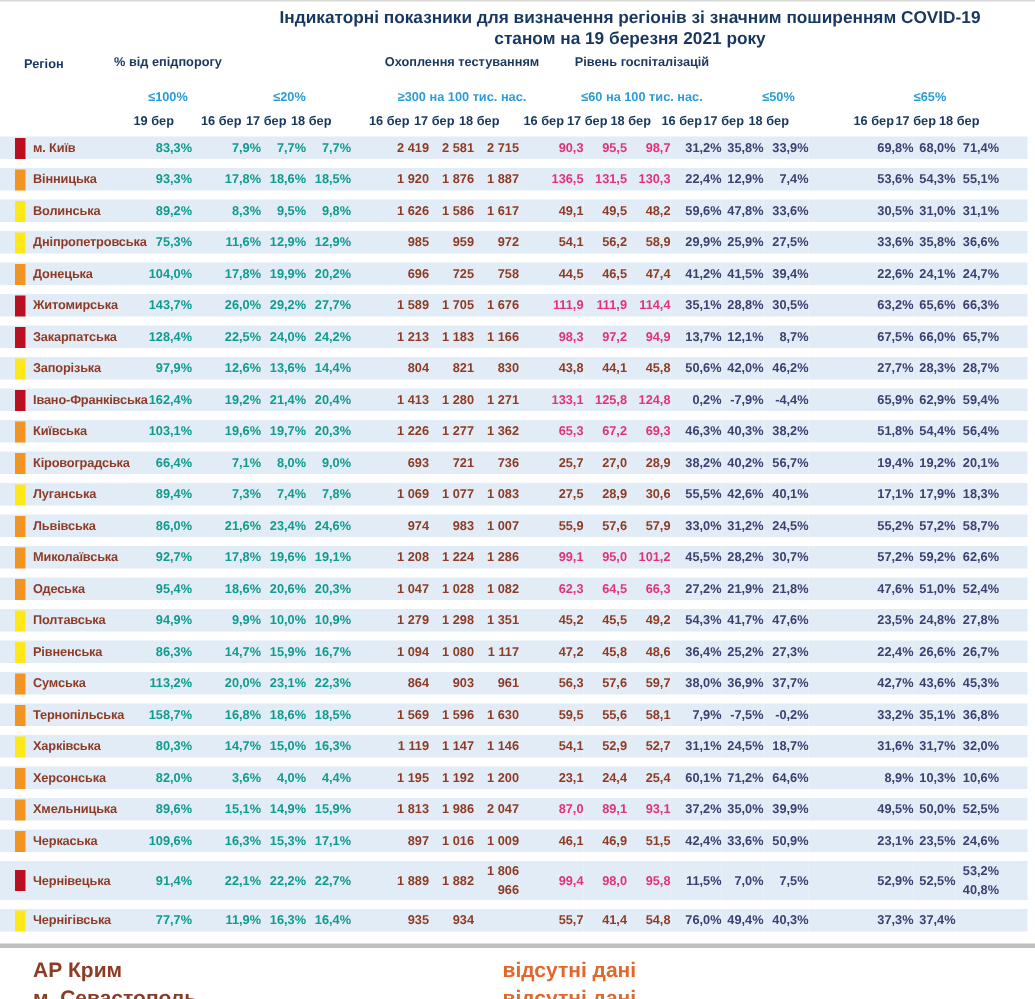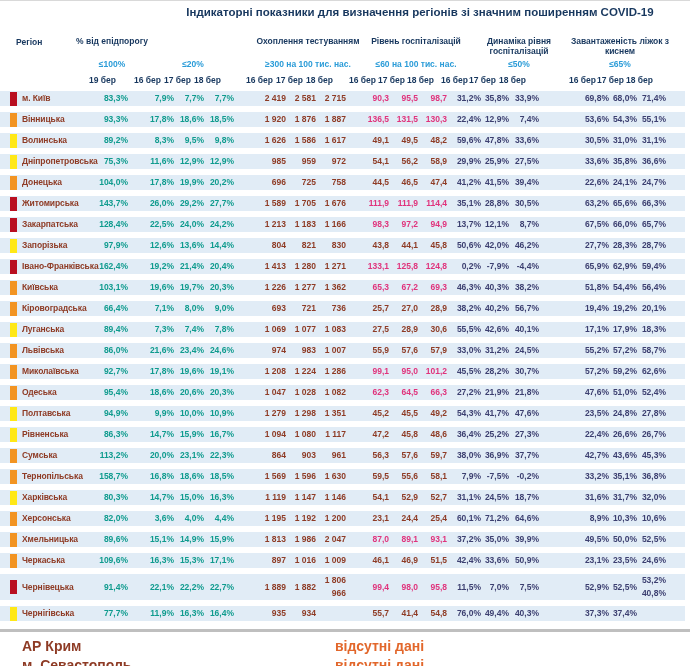--- a/index.html
+++ b/index.html
@@ -15,21 +15,21 @@
   .t1 { top:4px; } .t2 { top:18px; }
   .region-h { position:absolute; left:16px; top:36px; color:#17375e; font-size:8.5px; }
   .glabel { position:absolute; top:35px; text-align:center; color:#17375e;
     font-size:8.5px; line-height:10px; }
   .gthr { position:absolute; top:58px; text-align:center; color:#2b9cd8; font-size:8.5px; }
   .dt { position:absolute; top:74px; width:44px; text-align:center; color:#17375e;
     font-size:8.5px; padding-right:3px; box-sizing:border-box; }
   .g0 { left:72px;  width:80px; }
   .g1 { left:138px; width:110px; }
   .g2 { left:248px; width:120px; }
-  .g3 { left:356px; width:120px; }
+  .g3 { left:368px; width:120px; }
   .g4 { left:462px; width:114px; }
   .g5 { left:563px; width:114px; }
   
   table.grid { border-collapse:separate; border-spacing:0 6px; table-layout:fixed;
     width:685px; }
   table.grid td { height:15px; font-size:8.5px; line-height:13px; padding:0;
     background:#e1ecf6; }
   td.c-marker { background:#ffffff; }
   td.c-marker .bar { display:inline-block; width:7px; height:14px; margin-left:10px;
     vertical-align:middle; }
@@ -46,28 +46,27 @@
   .foot-region { position:absolute; left:22px; color:#8e3b25; }
   .foot-note { position:absolute; left:335px; color:#e2672b; }
 </style>
 </head>
 <body>
 
 <div class="screen">
 
   <div class="hdr">
     <div class="title-line t1">Індикаторні показники для визначення регіонів зі значним поширенням COVID-19</div>
+    <div class="title-line t2">станом на 19 березня 2021 року</div>
 
     <div class="region-h">Регіон</div>
 
     <div class="glabel g0">% від епідпорогу</div>
     <div class="glabel g2">Охоплення тестуванням</div>
     <div class="glabel g3">Рівень госпіталізацій</div>
-    <div class="glabel g4">Динаміка рівня госпіталізацій</div>
-    <div class="glabel g5">Завантаженість ліжок з киснем</div>
 
     <div class="gthr g0">≤100%</div>
     <div class="gthr g1">≤20%</div>
     <div class="gthr g2">≥300 на 100 тис. нас.</div>
     <div class="gthr g3">≤60 на 100 тис. нас.</div>
     <div class="gthr g4">≤50%</div>
     <div class="gthr g5">≤65%</div>
 
     <span class="dt" style="left:82px">19 бер</span>
     <span class="dt" style="left:127px">16 бер</span>

